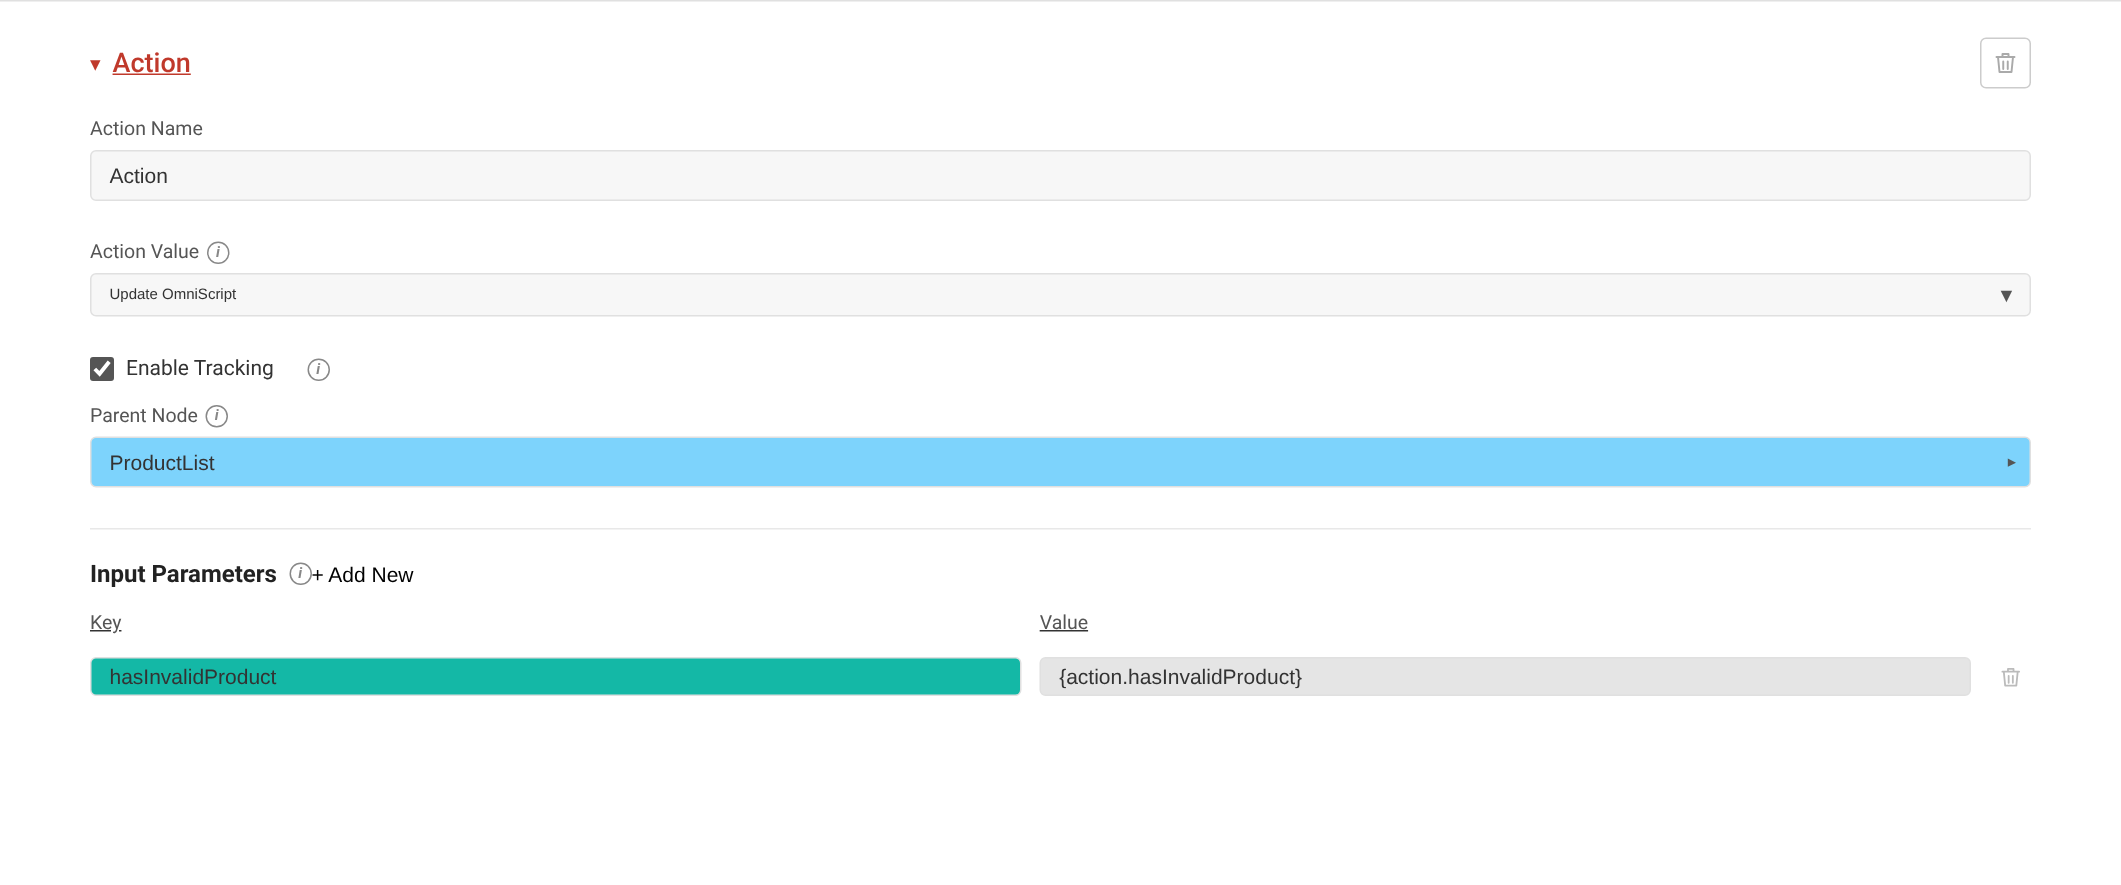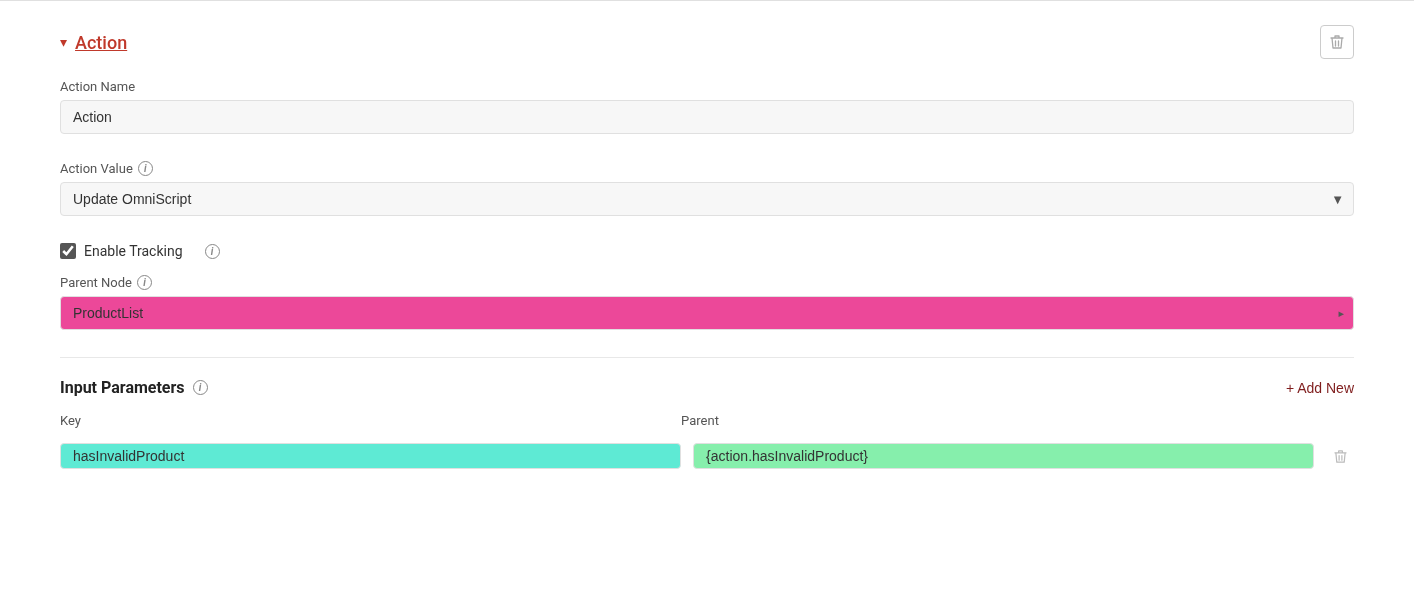--- a/index.html
+++ b/index.html
@@ -94,21 +94,21 @@
     .select-wrapper {
       position: relative;
       width: 100%;
     }
     .form-select {
       width: 100%;
       padding: 8px 36px 8px 12px;
       border: 1px solid #e0e0e0;
       border-radius: 4px;
       background: #f7f7f7;
-      font-size: 14px;
+      font-size: 10px;
       color: #333;
       appearance: none;
       outline: none;
       cursor: pointer;
     }
     .select-arrow {
       position: absolute;
       right: 10px;
       top: 50%;
       transform: translateY(-50%);
@@ -136,21 +136,21 @@
       gap: 22px;
     }
     .parent-node-wrapper {
       position: relative;
     }
     .parent-node-input {
       width: 100%;
       padding: 8px 12px;
       border: 1px solid #e0e0e0;
       border-radius: 4px;
-      background: #ec4899;
+      background: #7dd3fc;
       font-size: 14px;
       color: #333;
       outline: none;
     }
     .parent-node-arrow {
       position: absolute;
       right: 10px;
       top: 50%;
       transform: translateY(-50%);
       color: #555;
@@ -158,77 +158,78 @@
       pointer-events: none;
     }
     .divider {
       border: none;
       border-top: 1px solid #e8e8e8;
       margin: 8px 0 20px 0;
     }
     .input-params-header {
       display: flex;
       align-items: center;
-      justify-content: space-between;
       margin-bottom: 16px;
     }
     .input-params-title-group {
       display: flex;
       align-items: center;
       gap: 8px;
     }
     .input-params-title {
       font-size: 16px;
       font-weight: 700;
       color: #222;
     }
     .add-new-btn {
       display: flex;
       align-items: center;
       gap: 4px;
-      color: #7f1d1d;
+      color: #000000;
       font-size: 14px;
       font-weight: 500;
       cursor: pointer;
       background: none;
       border: none;
       padding: 0;
     }
     .params-columns {
       display: flex;
+      gap: 12px;
       margin-bottom: 8px;
+      text-decoration: underline;
     }
     .col-label {
       font-size: 13px;
       color: #555;
       margin-bottom: 6px;
     }
     .key-col { flex: 0 0 48%; }
     .value-col { flex: 1; }
     .params-row {
       display: flex;
       align-items: center;
       gap: 12px;
     }
     .params-key-input {
       flex: 0 0 48%;
       padding: 4px 12px;
       border: 1px solid #e0e0e0;
       border-radius: 4px;
-      background: #5eead4;
+      background: #14b8a6;
       font-size: 14px;
       color: #333;
       outline: none;
     }
     .params-value-input {
       flex: 1;
       padding: 4px 12px;
       border: 1px solid #e0e0e0;
       border-radius: 4px;
-      background: #86efac;
+      background: #e5e5e5;
       font-size: 14px;
       color: #333;
       outline: none;
     }
     .row-delete-btn {
       width: 28px;
       height: 28px;
       display: flex;
       align-items: center;
       justify-content: center;
@@ -303,21 +304,21 @@
     <div class="input-params-header">
       <div class="input-params-title-group">
         <span class="input-params-title">Input Parameters</span>
         <span class="info-icon">i</span>
       </div>
       <button class="add-new-btn">+ Add New</button>
     </div>
 
     <div class="params-columns">
       <div class="key-col col-label">Key</div>
-      <div class="value-col col-label">Parent</div>
+      <div class="value-col col-label">Value</div>
     </div>
 
     <div class="params-row">
       <input class="params-key-input" type="text" value="hasInvalidProduct" style="">
       <input class="params-value-input" type="text" value="{action.hasInvalidProduct}" style="">
       <button class="row-delete-btn">
         <svg width="13" height="15" viewBox="0 0 14 16" fill="none" xmlns="http://www.w3.org/2000/svg">
           <path d="M1 4h12M5 4V2h4v2M2 4l1 10h8l1-10M5.5 7v5M8.5 7v5" stroke="#bbb" stroke-width="1.3" stroke-linecap="round" stroke-linejoin="round"></path>
         </svg>
       </button>

